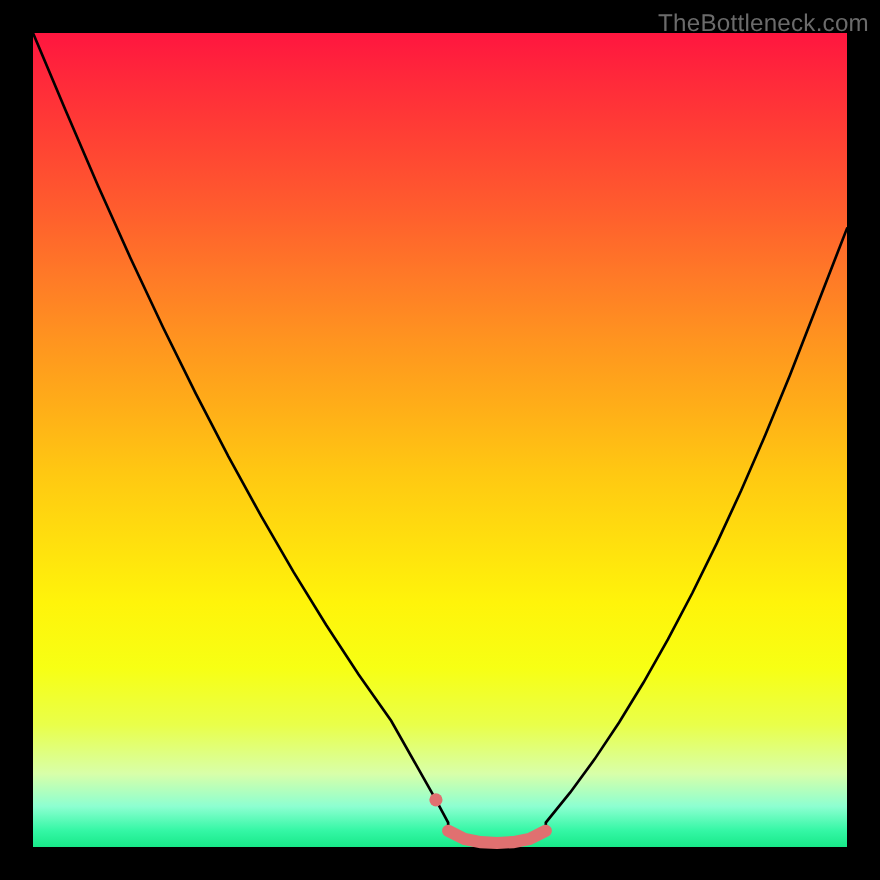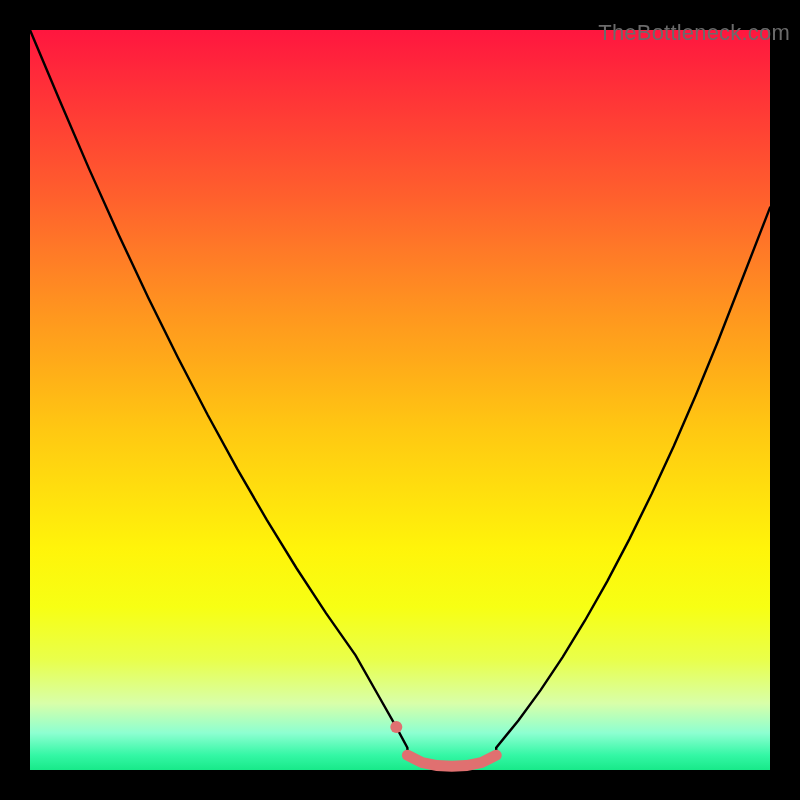--- a/index.html
+++ b/index.html
@@ -38,21 +38,21 @@
       #f7ff14 78%,
       #e9ff4a 85%,
       #d8ffa9 91%,
       #8dffd1 95%,
       #34f7a5 98%,
       #18e989 100%
     );
   }
   .watermark {
     position: absolute;
-    top: 20px;
+    top: 8px;
     right: 10px;
     color: #6b6b6b;
     font-size: 22px;
     font-weight: 500;
     letter-spacing: 0.2px;
     user-select: none;
   }
   svg.curve {
     position: absolute;
     left: 0;

